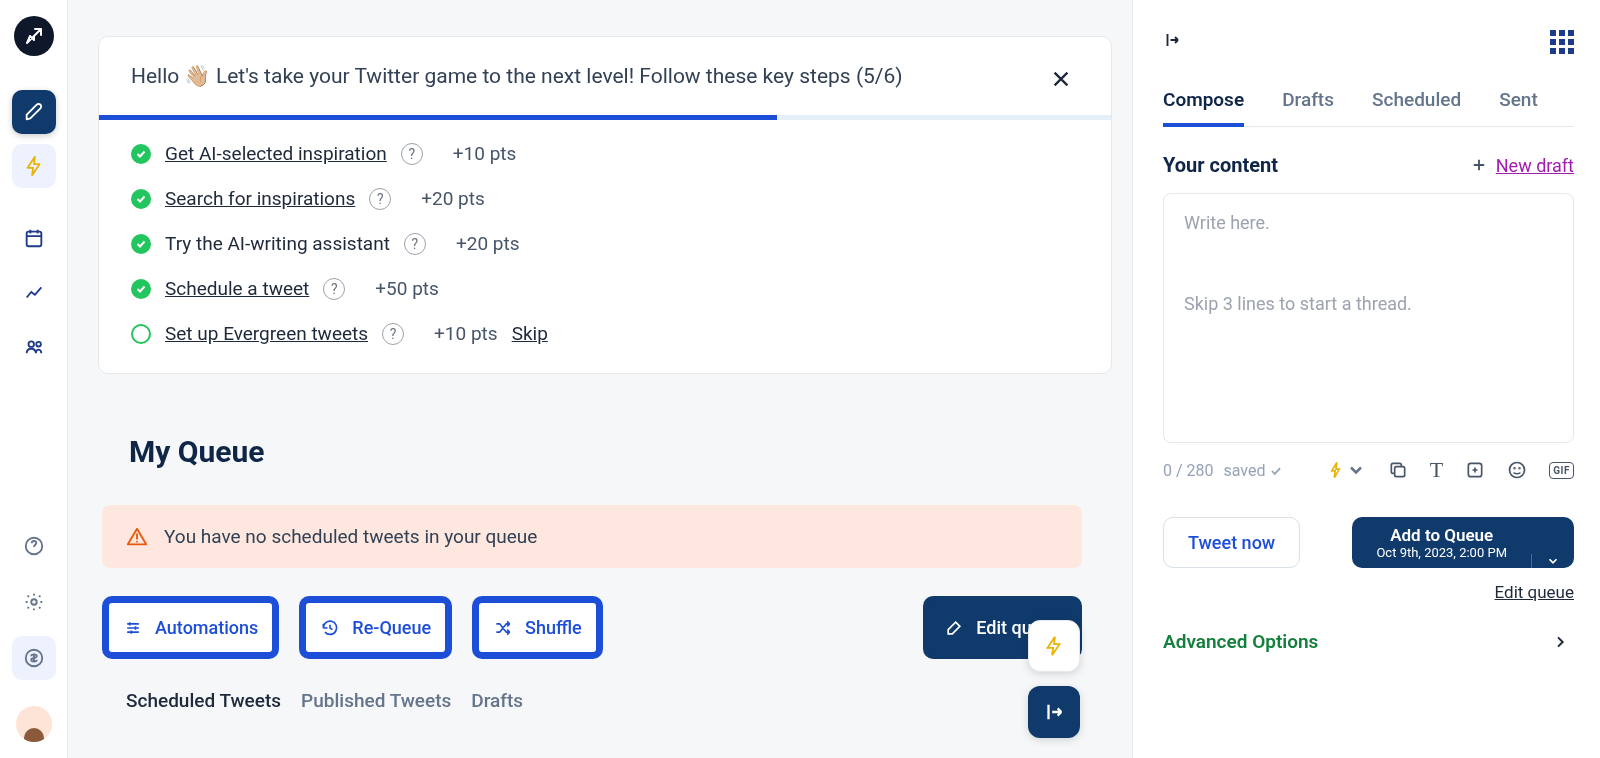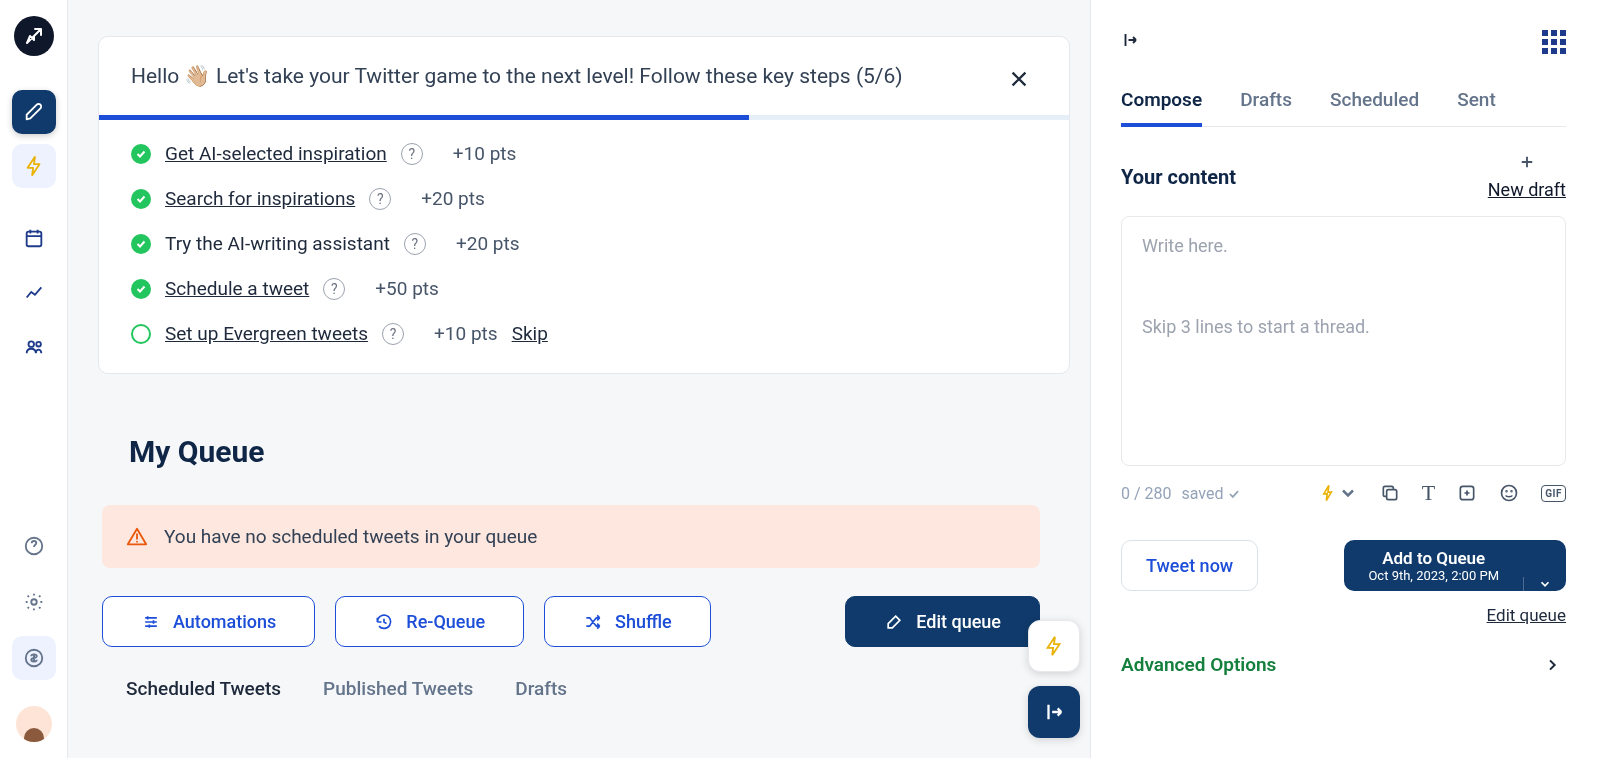--- a/index.html
+++ b/index.html
@@ -32,36 +32,36 @@
   .step .label.nolink { text-decoration:none; }
   .step .help { width:22px; height:22px; border:1.5px solid #9ca3af; border-radius:50%; display:flex; align-items:center; justify-content:center; font-size:14px; color:#6b7280; cursor:pointer; }
   .step .pts { color:#475569; margin-left:16px; }
   .step .skip { text-decoration:underline; cursor:pointer; margin-left:0; color:#1e293b; }
 
   .queue-title { font-size: 30px; font-weight:700; color:#0f2647; margin-top: 60px; margin-left: 31px; }
   .alert { background:#fde7df; border-radius:8px; padding:20px 24px; margin-top:36px; margin-left:4px; margin-right:30px; display:flex; align-items:center; gap:16px; font-size:19px; color:#334155; }
   .alert svg { width:22px; height:22px; color:#ea580c; }
 
   .btn-row { display:flex; gap:20px; margin-top:28px; margin-left:4px; align-items:center; }
-  .btn { background:#fff; border:1px solid #1d4ed8; border-radius:10px; padding:14px 38px; font-size:18px; color:#1d4ed8; display:flex; align-items:center; gap:12px; cursor:pointer; font-weight:500; }
+  .btn { background:#fff; border:7px solid #1d4ed8; border-radius:10px; padding:14px 14px; font-size:18px; color:#1d4ed8; display:flex; align-items:center; gap:12px; cursor:pointer; font-weight:500; }
   .btn svg { width:20px; height:20px; }
   .btn.dark { background:#0f3a6b; color:#fff; border-color:#0f3a6b; margin-left:auto; margin-right:30px; }
 
-  .sub-tabs { display:flex; gap:42px; margin-top:30px; margin-left:28px; font-size:19px; color:#64748b; font-weight:500;}
+  .sub-tabs { display:flex; gap:20px; margin-top:30px; margin-left:28px; font-size:19px; color:#64748b; font-weight:500;}
   
-  .right { width: 510px; background:#fff; border-left:1px solid #e6e8eb; padding: 30px 34px 20px 30px; display:flex; flex-direction:column; position:relative; }
+  .right { width: 468px; background:#fff; border-left:1px solid #e6e8eb; padding: 30px 26px 20px 30px; display:flex; flex-direction:column; position:relative; }
   .right-top { display:flex; justify-content:space-between; align-items:center; margin-bottom:34px; }
   .grid-icon { display:grid; grid-template-columns:repeat(3,6px); grid-template-rows:repeat(3,6px); gap:3px; cursor:pointer; }
   .grid-icon span { background:#1e3a8a; }
   .tabs { display:flex; gap:38px; border-bottom:1px solid #e6e8eb; margin-bottom:26px; }
   .tab { padding-bottom:12px; font-size:19px; color:#64748b; cursor:pointer; font-weight:500; }
   .tab.active { color:#0f2647; border-bottom:4px solid #1d4ed8; font-weight:600; margin-bottom:-1px; }
   .content-head { display:flex; justify-content:space-between; align-items:center; margin-bottom:16px; }
   .content-head h3 { font-size:20px; font-weight:700; color:#0f2647; }
-  .new-draft { display:flex; align-items:center; gap:8px; font-size:18px; color:#0f172a; text-decoration:underline; cursor:pointer;flex-direction:column; }
+  .new-draft { display:flex; align-items:center; gap:8px; font-size:18px; color:#a21caf; text-decoration:underline; cursor:pointer; }
   .compose-box { border:1px solid #e6e8eb; border-radius:8px; padding:18px 20px; min-height:250px; font-size:18px; color:#9ca3af; cursor:text; }
   .compose-box .line1 { margin-bottom:60px; }
   .status-row { display:flex; align-items:center; gap:10px; margin-top:14px; font-size:16px; color:#94a3b8; }
   .status-row .icons { margin-left:auto; display:flex; gap:22px; align-items:center; color:#475569; }
   .status-row .icons span { cursor:pointer; display:flex; align-items:center; }
   .status-row .icons svg { width:20px; height:20px; }
   .gif-badge { border:1.5px solid #475569; border-radius:4px; font-size:10px; font-weight:700; padding:2px 3px; letter-spacing:0.5px; }
   .action-row { display:flex; gap:16px; margin-top:34px; align-items:stretch; }
   .tweet-now-btn { background:#fff; border:1px solid #dbe1e8; border-radius:10px; padding:14px 24px; font-size:18px; color:#1d4ed8; cursor:pointer; font-weight:500; }
   .queue-btn { background:#0f3a6b; color:#fff; border-radius:10px; display:flex; align-items:flex-end; margin-left:auto; cursor:pointer; overflow:hidden; }

